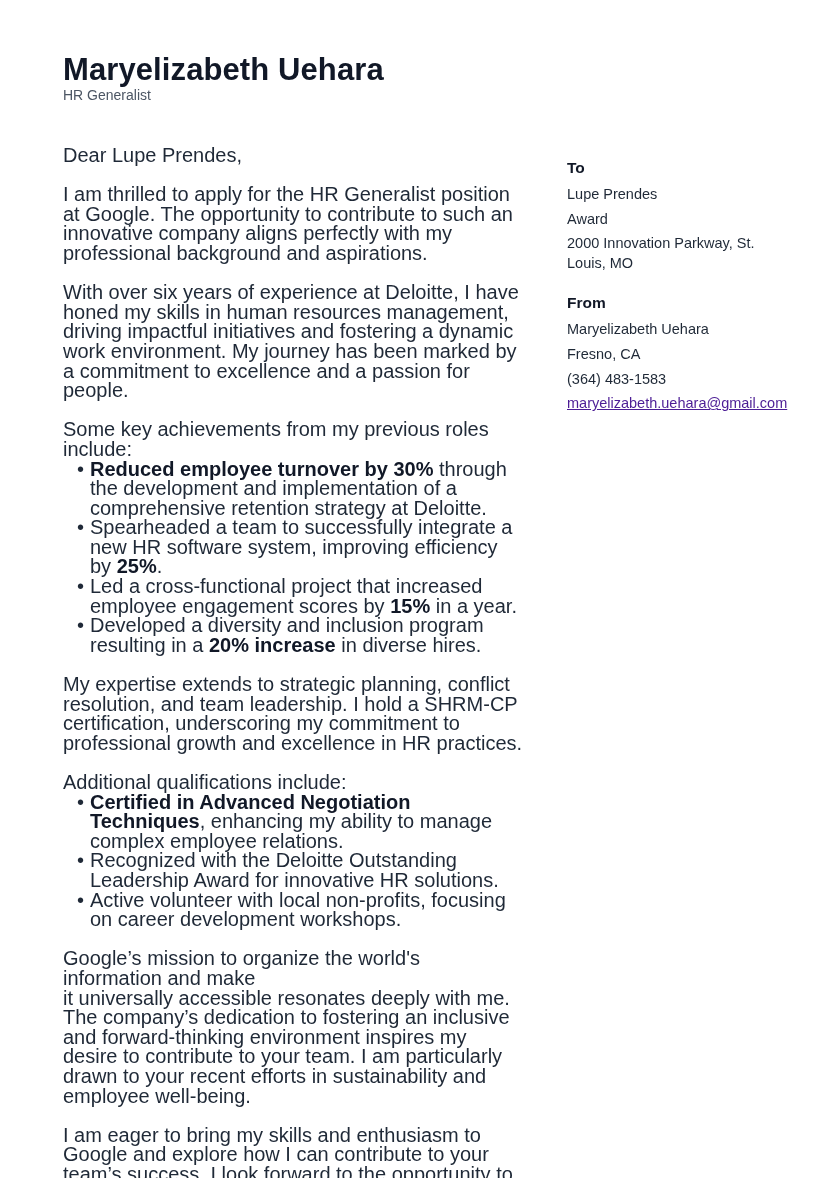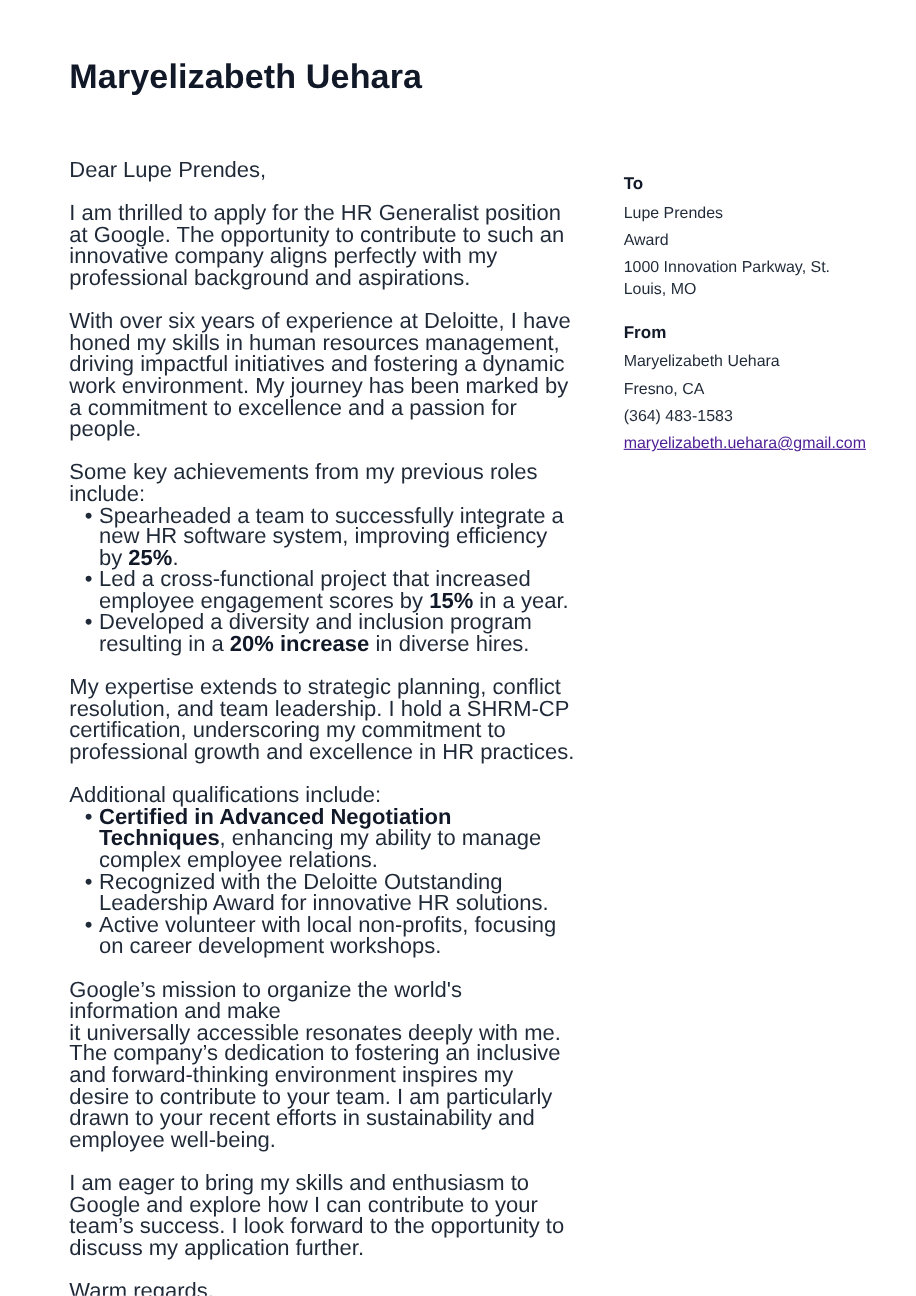--- a/index.html
+++ b/index.html
@@ -34,29 +34,31 @@
   .side h3 { font-size: 15.5px; font-weight: bold; margin: 0; line-height: 24px; color: #111827; }
   .side .line { line-height: 19.6px; margin-top: 5px; }
   .side .section { margin-bottom: 18px; }
   .side a { color: #4c1d95; text-decoration: underline; }
 </style>
 </head>
 <body>
 
 <div class="header">
   <div class="name">Maryelizabeth Uehara</div>
+  <div class="role">HR Generalist</div>
 </div>
 
 <div class="main">
   <p>Dear Lupe Prendes,</p>
   <p>I am thrilled to apply for the HR Generalist position at Google. The opportunity to contribute to such an innovative company aligns perfectly with my professional background and aspirations.</p>
   <p>With over six years of experience at Deloitte, I have honed my skills in human resources management, driving impactful initiatives and fostering a dynamic work environment. My journey has been marked by a commitment to excellence and a passion for people.</p>
 
   <div>Some key achievements from my previous roles include:</div>
   <ul>
+    <li><b>Reduced employee turnover by 30%</b><span> through the development and implementation of a comprehensive retention strategy at Deloitte.</span></li>
     <li><span>Spearheaded a team to successfully integrate a new HR software system, improving efficiency by </span><b>25%</b><span>.</span></li>
     <li><span>Led a cross-functional project that increased employee engagement scores by </span><b>15%</b><span> in a year.</span></li>
     <li><span>Developed a diversity and inclusion program resulting in a </span><b>20% increase</b><span> in diverse hires.</span></li>
   </ul>
 
   <p>My expertise extends to strategic planning, conflict resolution, and team leadership. I hold a SHRM-CP certification, underscoring my commitment to professional growth and excellence in HR practices.</p>
 
   <div>Additional qualifications include:</div>
   <ul>
     <li><b>Certified in Advanced Negotiation Techniques</b><span>, enhancing my ability to manage complex employee relations.</span></li>
@@ -67,21 +69,21 @@
   <p><span>Google’s mission to organize the world's information and make</span><br><span>it universally accessible resonates deeply with me. The company’s dedication to fostering an inclusive and forward-thinking environment inspires my desire to contribute to your team. I am particularly drawn to your recent efforts in sustainability and employee well-being.</span></p>
   <p>I am eager to bring my skills and enthusiasm to Google and explore how I can contribute to your team’s success. I look forward to the opportunity to discuss my application further.</p>
   <p>Warm regards,</p>
 </div>
 
 <div class="side">
   <div class="section">
     <h3>To</h3>
     <div class="line">Lupe Prendes</div>
     <div class="line">Award</div>
-    <div class="line">1000 Innovation Parkway, St. Louis, MO</div>
+    <div class="line">2000 Innovation Parkway, St. Louis, MO</div>
   </div>
   <div class="section">
     <h3>From</h3>
     <div class="line">Maryelizabeth Uehara</div>
     <div class="line">Fresno, CA</div>
     <div class="line">(364) 483-1583</div>
     <div class="line"><a>maryelizabeth.uehara@gmail.com</a></div>
   </div>
 </div>
 

